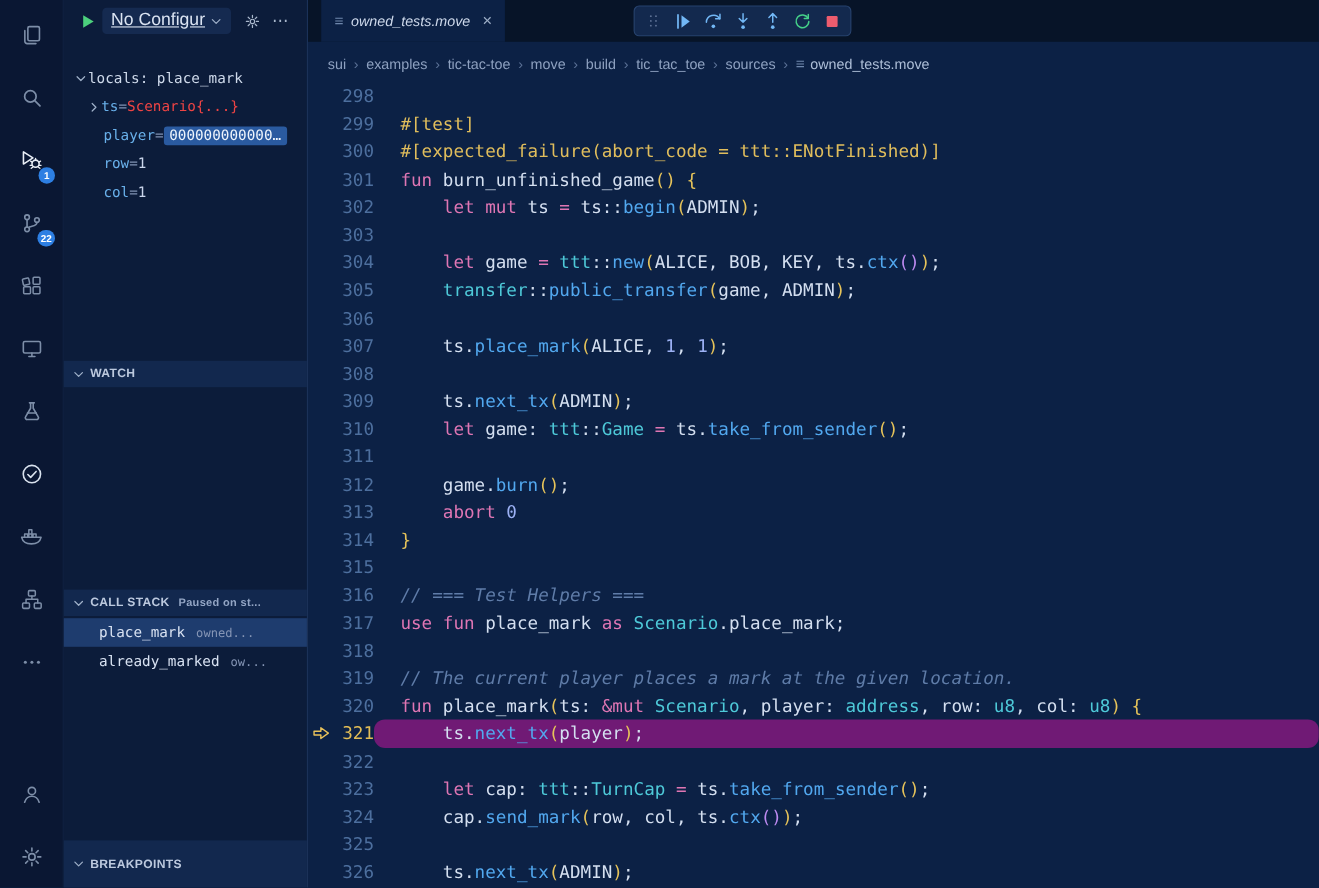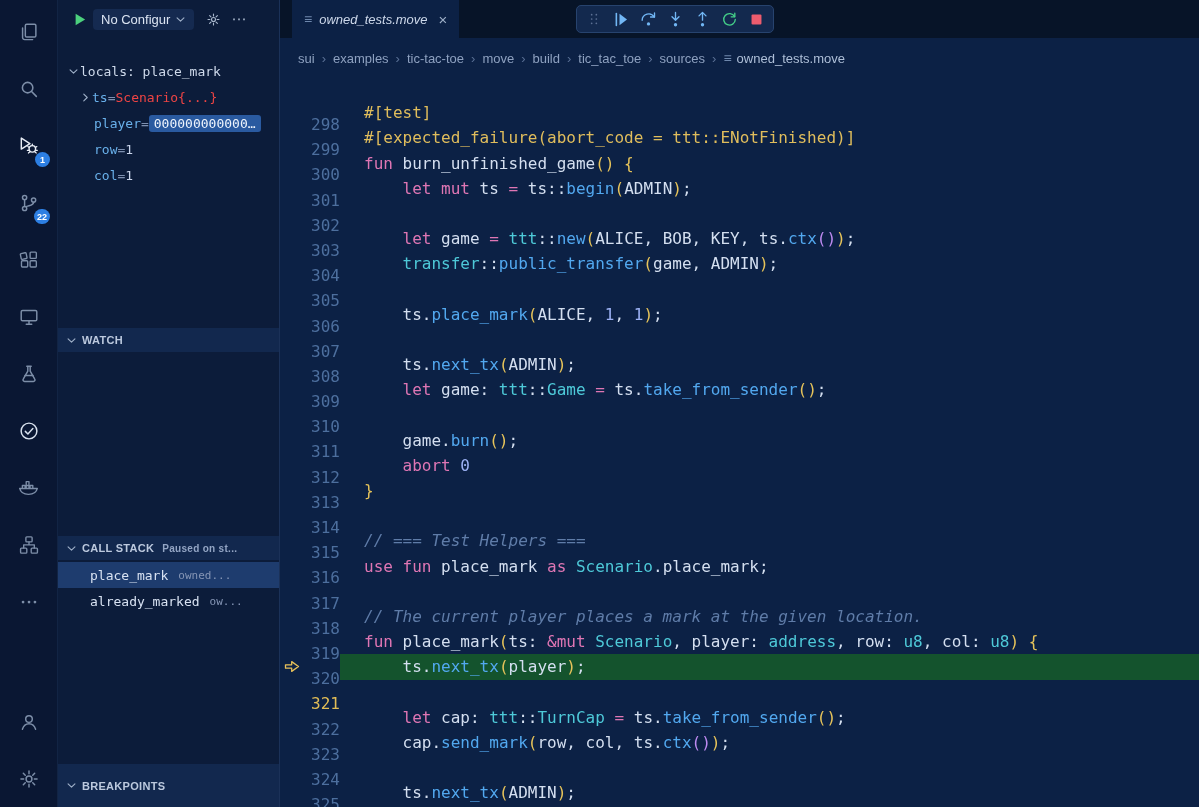--- a/index.html
+++ b/index.html
@@ -18,21 +18,21 @@
               font-size:9px; font-weight:bold; border-radius:8px; min-width:15px; height:15px;
               display:flex; align-items:center; justify-content:center; padding:0 3px; }
   .ab-spacer { margin-top:auto; }
 
   
   .sidebar { width:222px; background:#0c1c3a; display:flex; flex-direction:column; flex:none;
              border-right:1px solid #1b3158; }
   .sb-toolbar { height:38px; display:flex; align-items:center; padding:0 8px 0 13px; flex:none; }
   .play-icon { color:#4cd07d; display:flex; }
   .config-select { display:flex; align-items:center; gap:5px; background:#152a50; border-radius:4px;
-                   padding:3px 8px; color:#dbe4f2; font-size:13px; margin-left:5px; cursor:pointer; }
+                   padding:3px 8px; color:#dbe4f2; font-size:16px; margin-left:5px; cursor:pointer;text-decoration:underline; }
   .config-select .chev { color:#9fb0c8; display:flex; }
   .sb-gear { color:#a9b7cc; margin-left:12px; display:flex; cursor:pointer; }
   .sb-more { color:#a9b7cc; margin-left:10px; font-size:15px; cursor:pointer; }
   .sb-gap { height:8px; flex:none; }
   .section-header { height:24px; background:#12284e; display:flex; align-items:center; gap:5px;
                     padding:0 8px; color:#bcc9de; font-size:11px; font-weight:bold; flex:none;
                     letter-spacing:.3px; cursor:pointer; }
   .section-header .chev { color:#9fb0c8; display:flex; }
   .cs-note { margin-left:3px; font-size:10px; color:#93a5c4; font-weight:bold; white-space:nowrap;
              overflow:hidden; }
@@ -78,23 +78,23 @@
   .breadcrumbs { height:28px; display:flex; align-items:flex-end; padding-left:18px; font-size:13px;
                  color:#8ea1c0; flex:none; white-space:nowrap; }
   .crumb { cursor:pointer; }
   .crumb-sep { color:#5a7095; margin:0 7px; }
   .crumb-last { color:#aebfd8; display:flex; align-items:center; gap:5px; }
 
   .code { flex:1; padding-top:9px; font-family:"DejaVu Sans Mono", monospace; font-size:16px;
           overflow:hidden; cursor:text; }
   .code-line { display:flex; height:25.2px; line-height:25.2px; white-space:pre; }
   .gutter { width:60px; flex:none; position:relative; text-align:right; }
-  .ln { display:block; color:#4d6f9e;margin-top:37px; }
+  .ln { display:block; color:#4d6f9e; }
   .code-text { flex:1; padding-left:24px; }
-  .code-line.current .code-text { background:#14532d; }
+  .code-line.current .code-text { background:#701a75;border-radius:10px; }
   .code-line.current .ln { color:#e2bd56; }
   .frame-arrow { position:absolute; left:4px; top:6px; display:flex; }
 
   .tok-d { color:#d4dff0; }
   .tok-k { color:#df76b4;text-align:center; }
   .tok-f { color:#52a8ef; }
   .tok-t { color:#4ec9d8; }
   .tok-a { color:#e0bd5c; }
   .tok-c { color:#5f7ca8; font-style:italic; }
   .tok-n { color:#9db2f5; }

